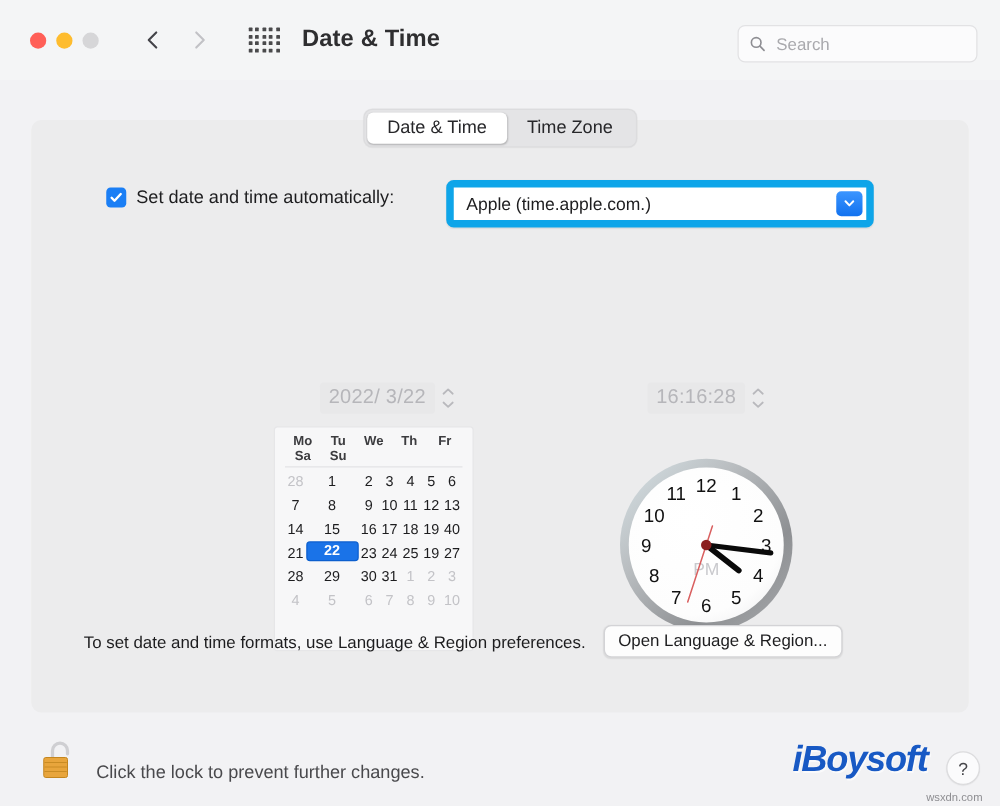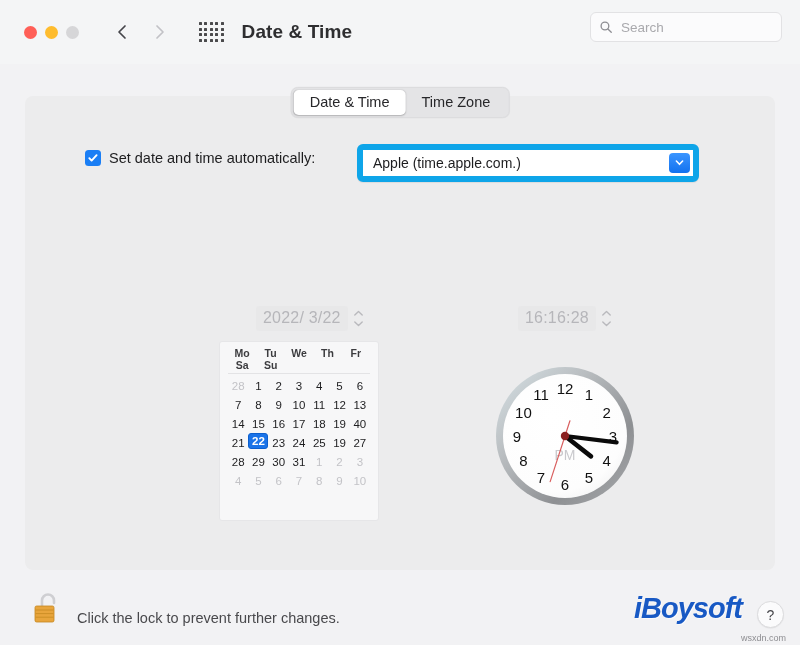--- a/index.html
+++ b/index.html
@@ -66,21 +66,21 @@
   }
   .wintitle {
     margin-left: 18px;
     font-size: 19px;
     font-weight: bold;
     color: #2e2e30;
     letter-spacing: 0.1px;
   }
   .searchbox {
     position: absolute;
-    right: 18px; top: 12px;
+    right: 18px; top: 20px;
     width: 192px; height: 30px;
     background: #fbfbfc;
     border: 1px solid #e2e2e4;
     border-radius: 6px;
     display: flex;
     align-items: center;
     padding: 0 8px;
     box-sizing: border-box;
   }
   .searchbox .sicon {
@@ -269,21 +269,21 @@
     display: flex;
     align-items: center;
     justify-content: center;
   }
   .day.dim { color: #c3c3c7; }
   .day.sel {
     color: #ffffff;
     background: #1a73e8;
     border-radius: 3px;
     font-weight: bold;
-    width: 20px;
+    width: 42px;
     height: 16px;
     margin: 0 auto;
     border: 1px solid #0c5fce;
     box-sizing: border-box;
   }
 
   
   .clockwrap {
     position: absolute;
     left: 468px; top: 268px;
@@ -556,20 +556,24 @@
       <text id="meridiem" x="72" y="96" text-anchor="middle" font-family="Liberation Sans, sans-serif" font-size="14" fill="#c9c9cd">PM</text>
       <g id="hands">
           <line x1="76.94427190999916" y1="56.78309573927754" x2="57.16718427000253" y2="117.65071278216737" stroke="#d95f5f" stroke-width="1.2" stroke-linecap="round"></line>
           <line x1="72" y1="72" x2="98.00435486902182" y2="92.31682868574671" stroke="#0a0a0a" stroke-width="4.6" stroke-linecap="round"></line>
           <line x1="72" y1="72" x2="123.61239988534874" y2="78.33720585706767" stroke="#0a0a0a" stroke-width="4.2" stroke-linecap="round"></line>
         </g>
       <circle cx="72" cy="72" r="4.2" fill="#8b2020"></circle>
     </svg>
   </div>
 
+  <div class="formatrow">
+    <div class="formattext">To set date and time formats, use Language &amp; Region preferences.</div>
+    <button class="openbtn">Open Language &amp; Region...</button>
+  </div>
 </div>
 
 <div class="lockrow">
   <span>
     <svg width="30" height="36" viewBox="0 0 30 36">
       <path d="M9 16 L9 10.5 A6 6 0 0 1 21 10.5 L21 13" fill="none" stroke="#cfcfd2" stroke-width="2.6" stroke-linecap="round"></path>
       <rect x="2" y="16" width="19" height="16" rx="1.6" fill="#e8a53c"></rect>
       <rect x="2" y="16" width="19" height="16" rx="1.6" fill="none" stroke="#c4861f" stroke-width="0.8"></rect>
       <g stroke="#c98c24" stroke-width="0.9">
         <line x1="2.6" y1="20" x2="20.4" y2="20"></line>

